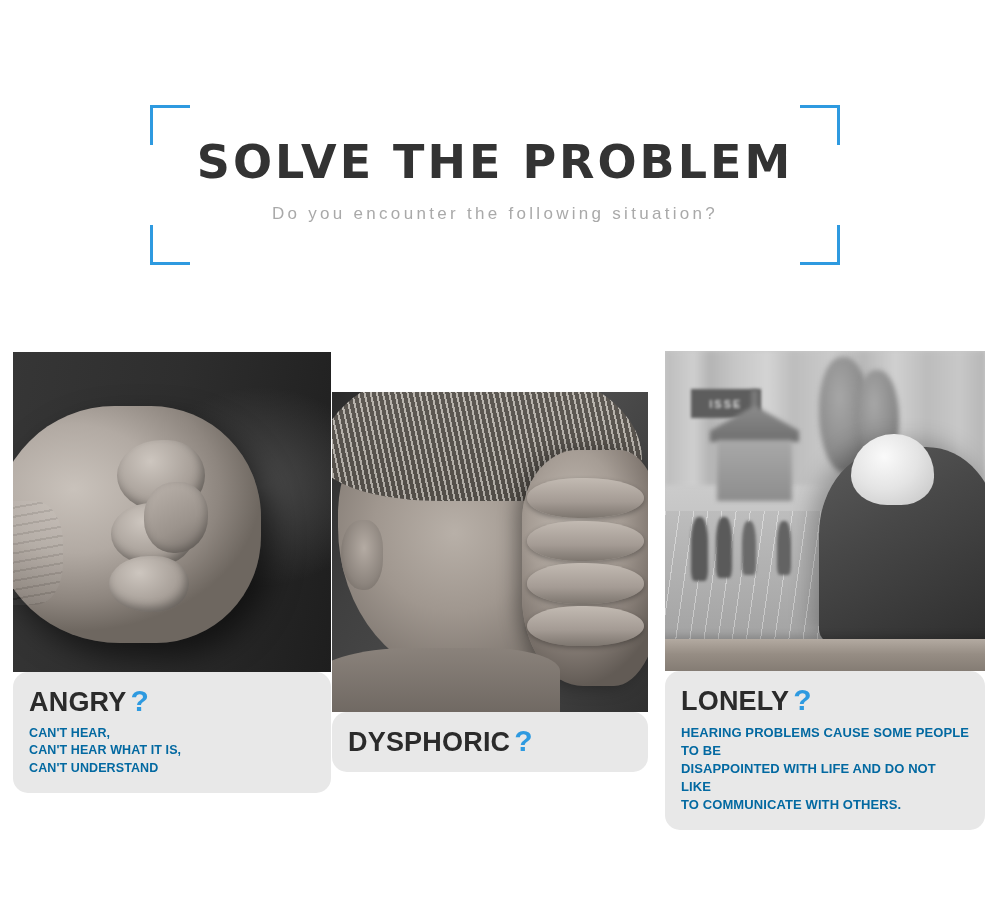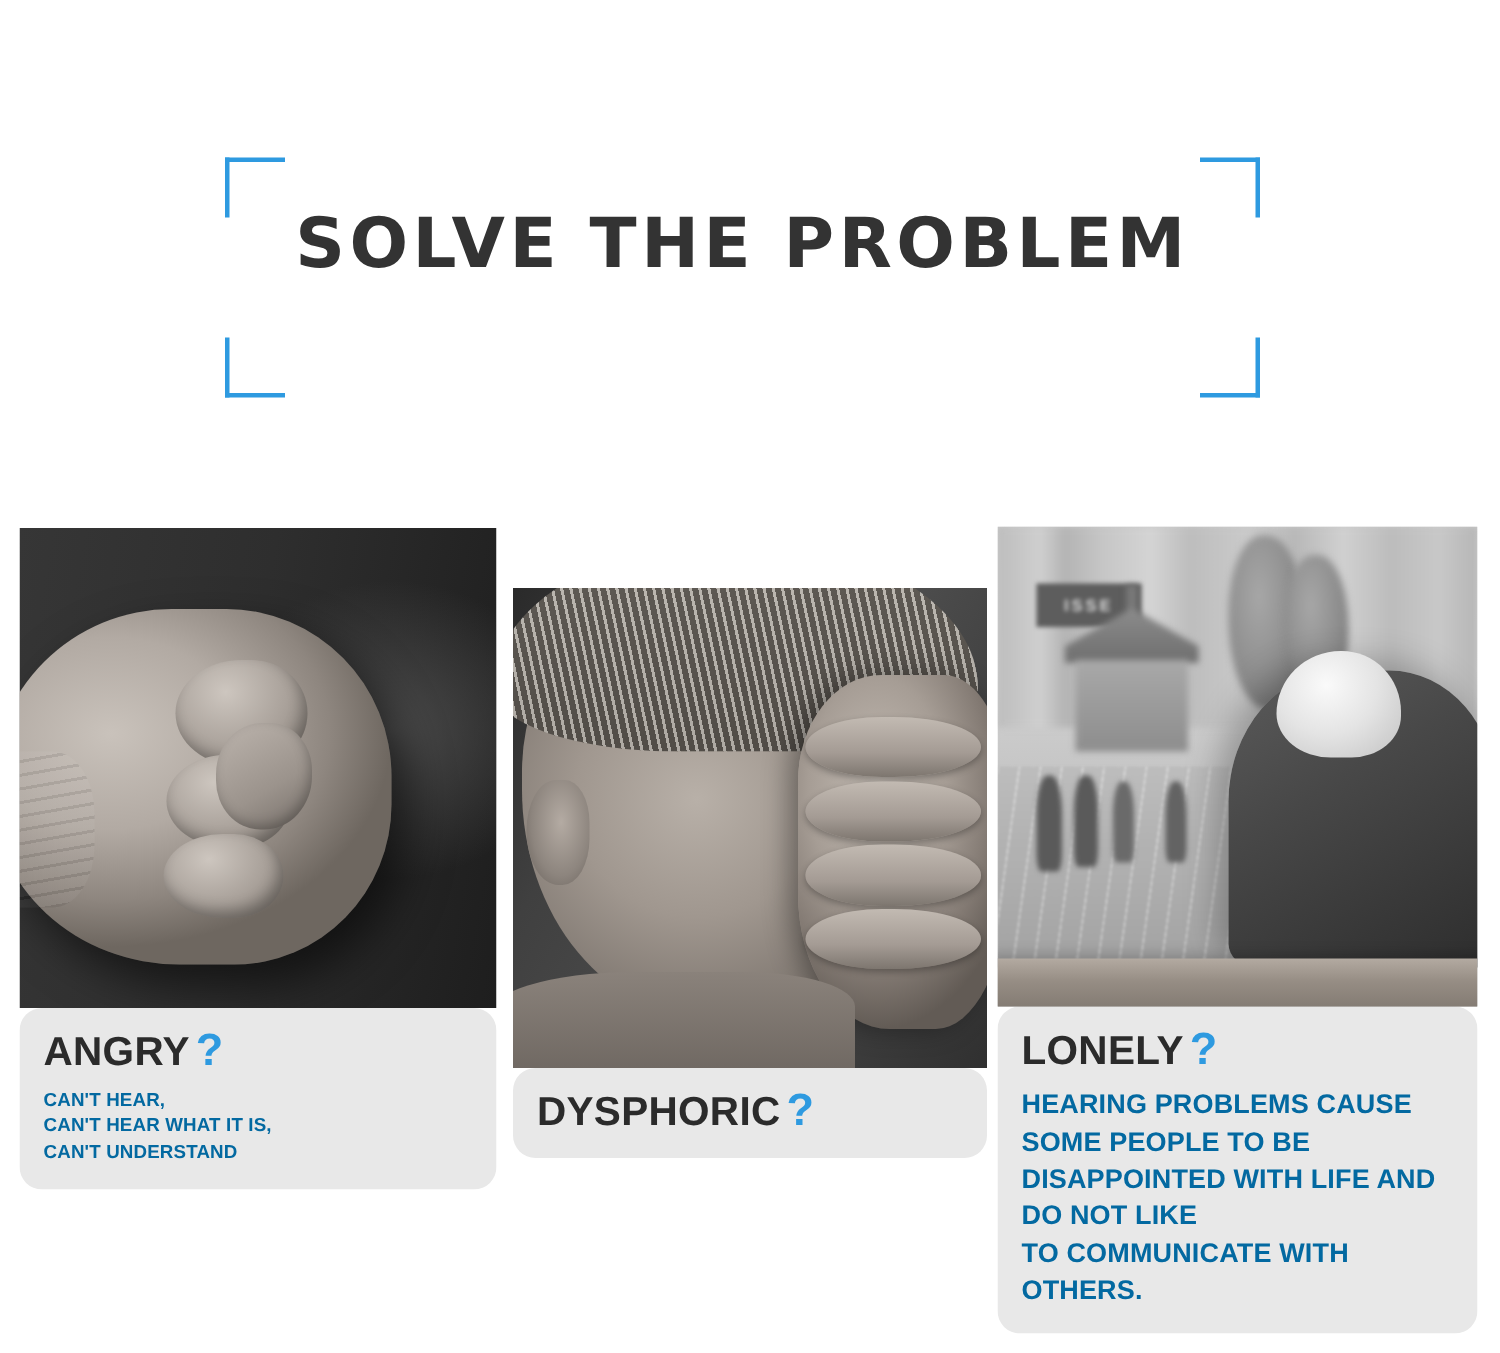--- a/index.html
+++ b/index.html
@@ -107,25 +107,25 @@
     font-weight: bold;
     color: #0369a1;
     line-height: 1.38;
     white-space: pre-line;
     letter-spacing: 0.1px;
   }
 
   
   #card-angry    { left: 13px;  top: 352px; width: 318px; }
   #card-angry    .card-photo { height: 320px; }
-  #card-dysphoric{ left: 342px; top: 392px; width: 316px; }
+  #card-dysphoric{ left: 332px; top: 392px; width: 316px; }
   #card-dysphoric .card-photo { height: 320px; }
   #card-lonely   { left: 665px; top: 351px; width: 320px; }
   #card-lonely   .card-photo { height: 320px; }
-  #card-lonely .cap-body { font-size: 18px; }
+  #card-lonely .cap-body { font-size: 13px; }
 
   
   .fist-bg {
     background:
       radial-gradient(ellipse 60% 50% at 78% 42%, #4a4a4a 0%, rgba(74,74,74,0) 62%),
       linear-gradient(100deg, #363636 0%, #2e2e2e 46%, #272727 70%, #1e1e1e 100%);
   }
   .fist-shape {
     position: absolute;
     left: -6%;
@@ -320,20 +320,21 @@
 
 <div id="page">
 
   <div class="header-block">
     <div class="bracket tl"></div>
     <div class="bracket tr"></div>
     <div class="bracket bl"></div>
     <div class="bracket br"></div>
 
     <div class="title">SOLVE THE PROBLEM</div>
+    <div class="subtitle">Do you encounter the following situation?</div>
   </div>
 
   <div class="card" id="card-angry">
     <div class="card-photo fist-bg">
       <div class="scene">
         <div class="fist-shape">
           <div class="knuckle k1"></div>
           <div class="knuckle k2"></div>
           <div class="knuckle k3"></div>
           <div class="thumb"></div>

